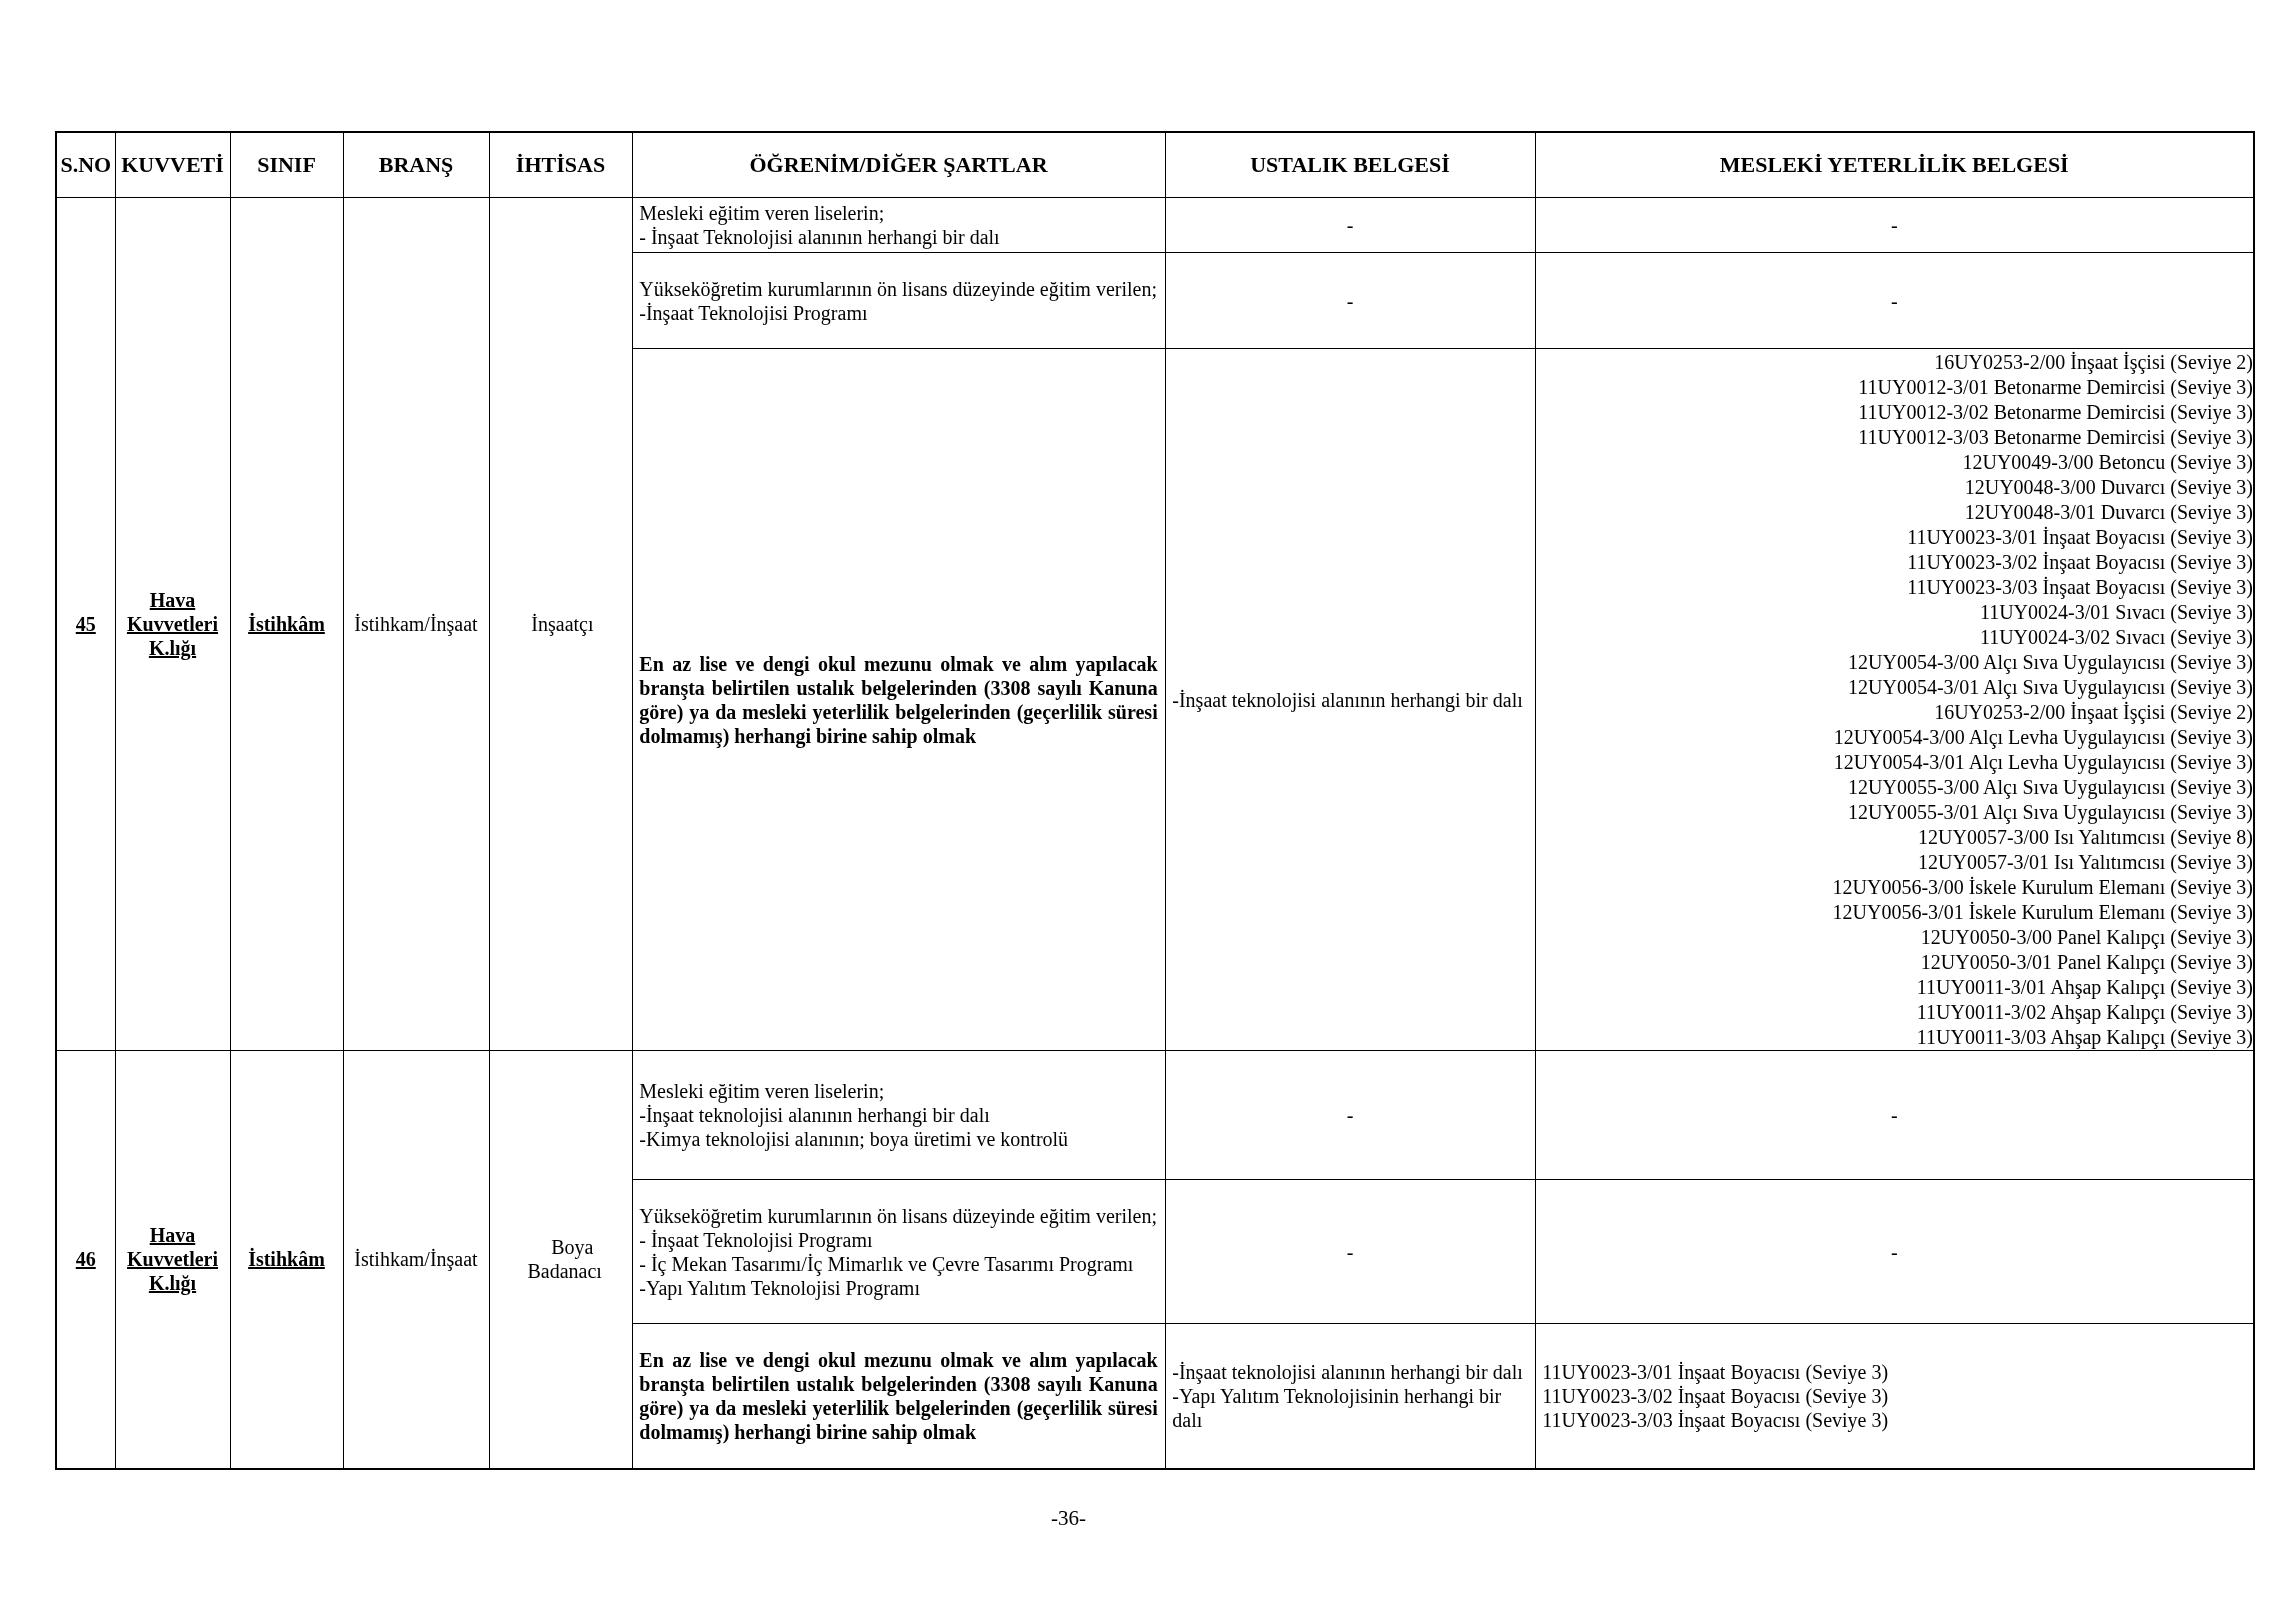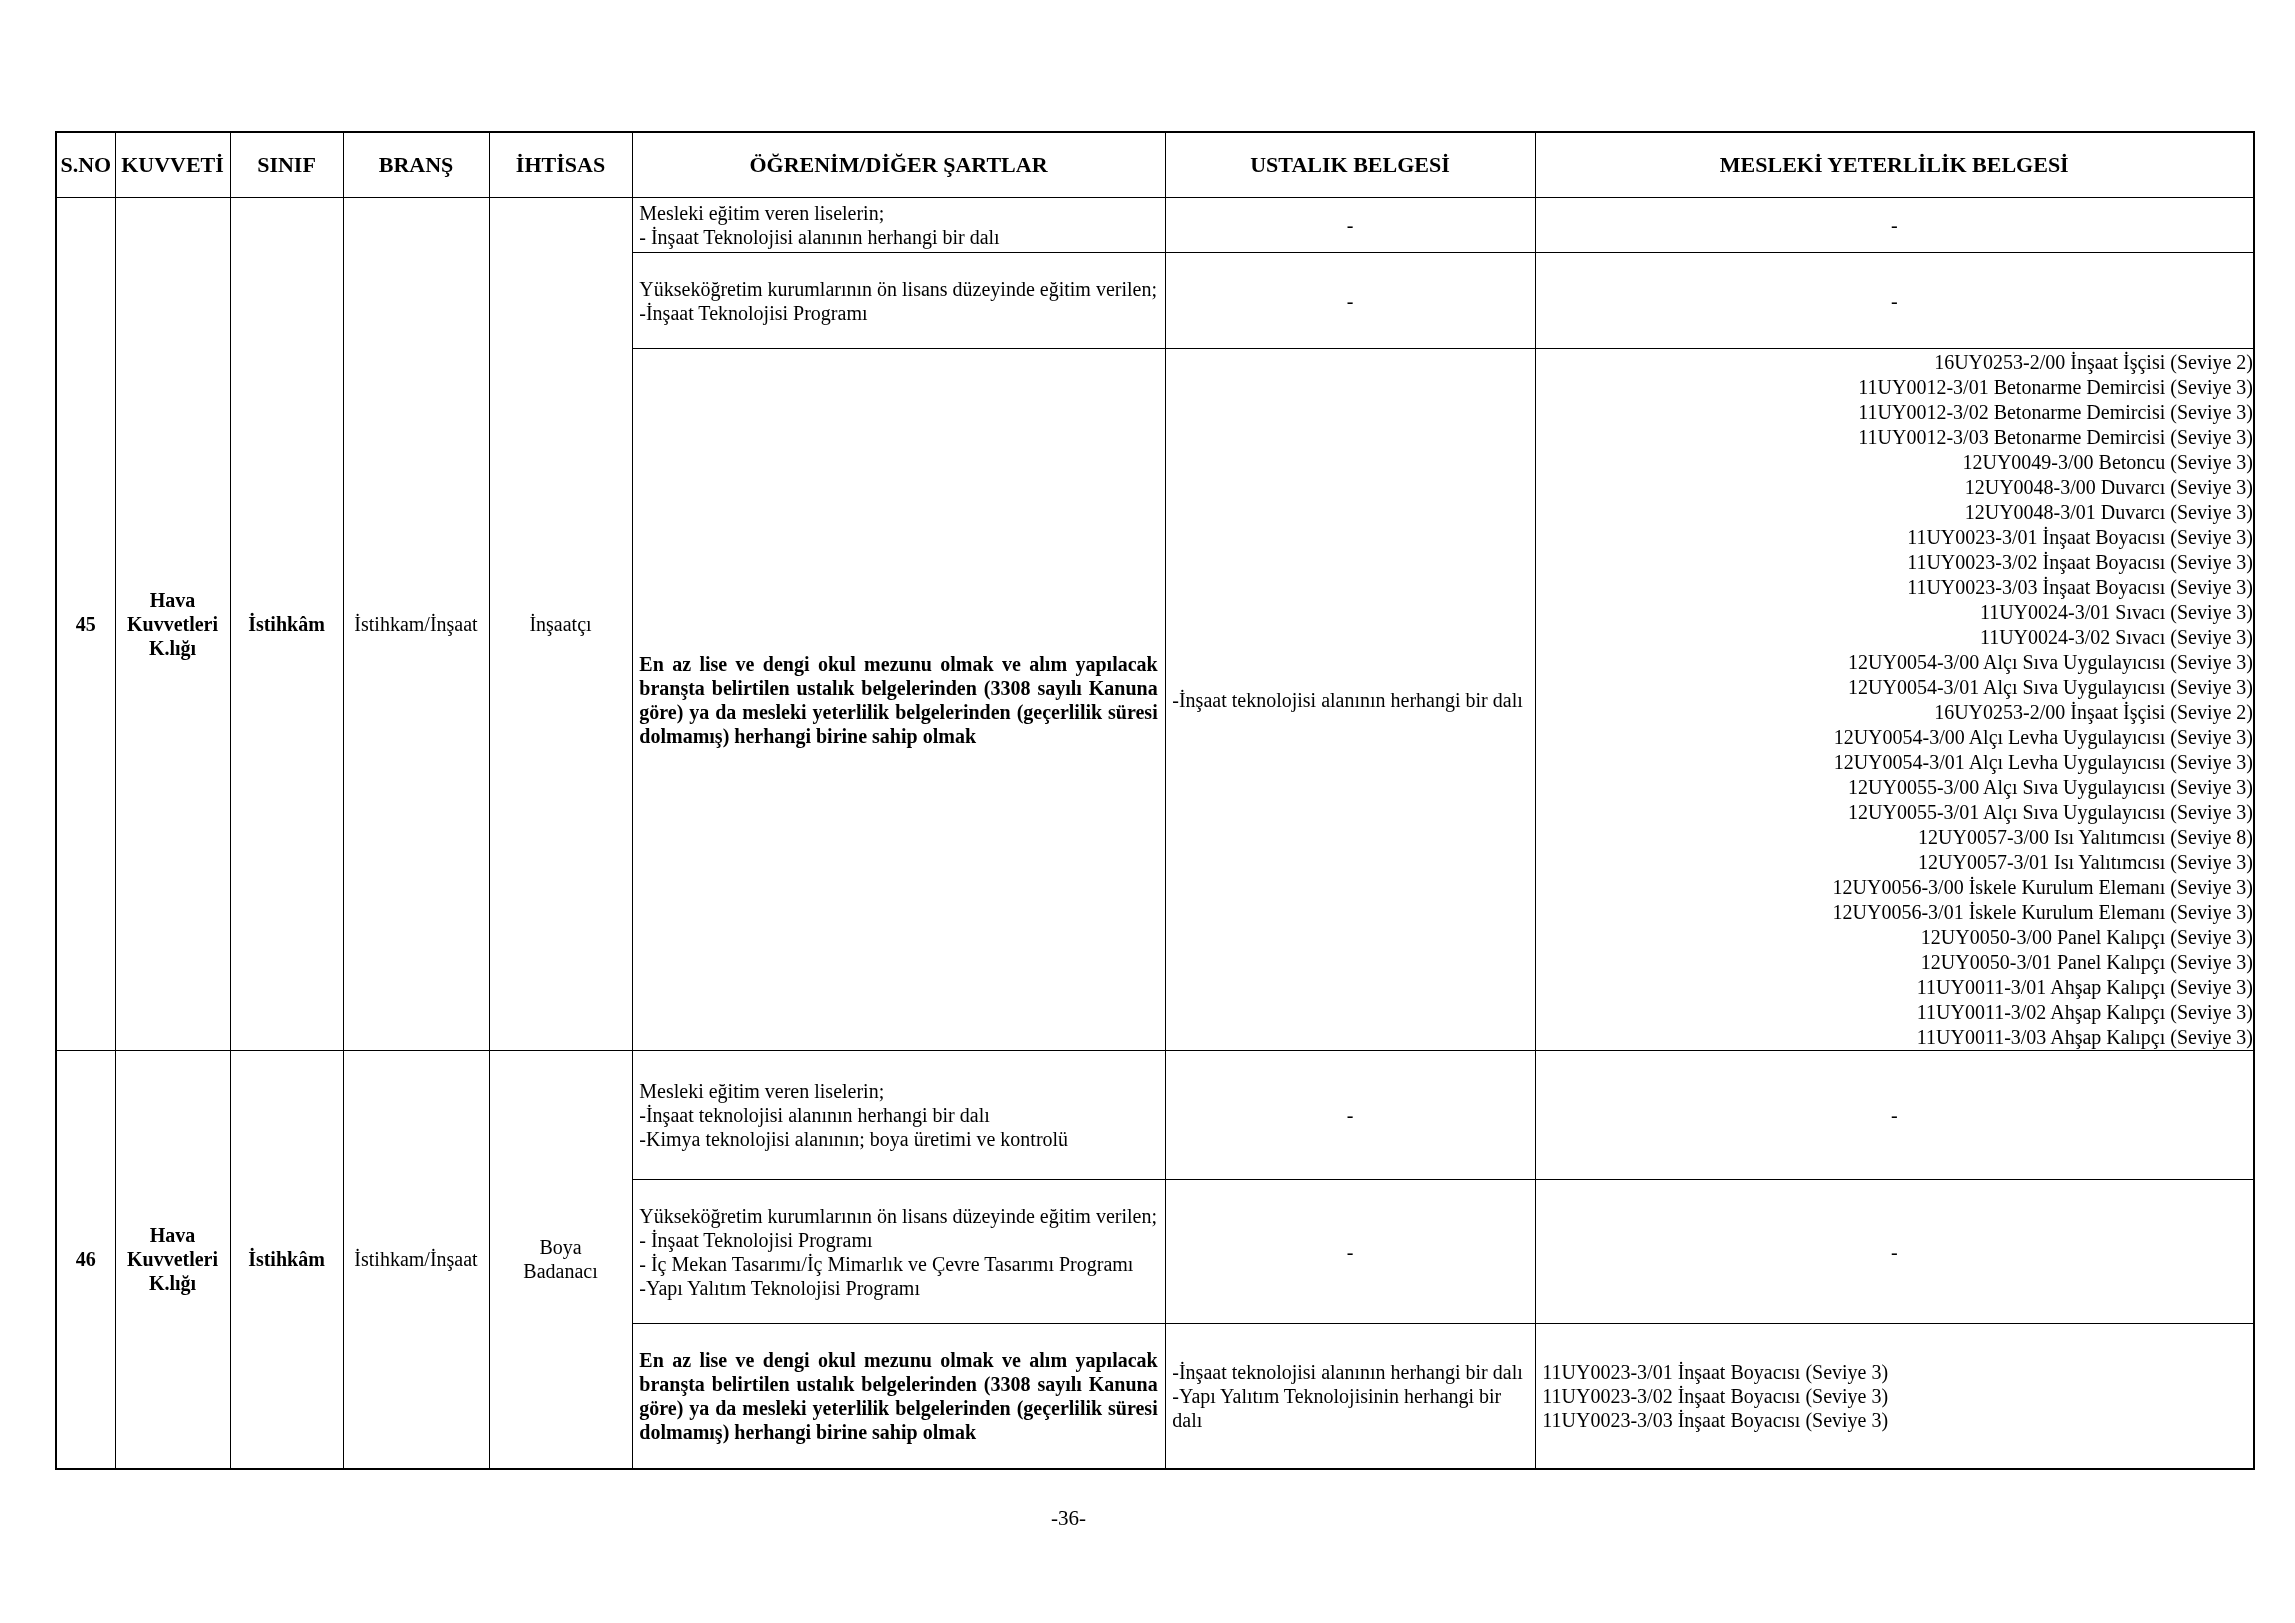--- a/index.html
+++ b/index.html
@@ -40,22 +40,22 @@
     vertical-align: middle;
     height: 65px;
     padding: 0 3.4px;
   }
   .qual-table td {
     font-size: 20px;
     line-height: 24px;
     vertical-align: middle;
   }
   .cell-center { text-align: center; padding: 0 5px; }
-  .cell-bold { font-weight: bold; }
-  .ihtisas-cell { text-align: center; padding: 0 30px; }
+  .cell-bold { font-weight: bold; text-decoration: underline; }
+  .ihtisas-cell { text-align: right; padding: 0 38px; }
   .ogrenim-cell { text-align: left; padding: 3.4px 6.8px; }
   .ogrenim-title { font-weight: normal; }
   .ogrenim-just {
     font-weight: bold;
     text-align: justify;
     padding: 3.4px 6.8px;
   }
   .v-top { vertical-align: top; }
   .dash-cell { text-align: center; }
   .ustalik-cell { text-align: left; padding: 1.7px 6.8px; }

